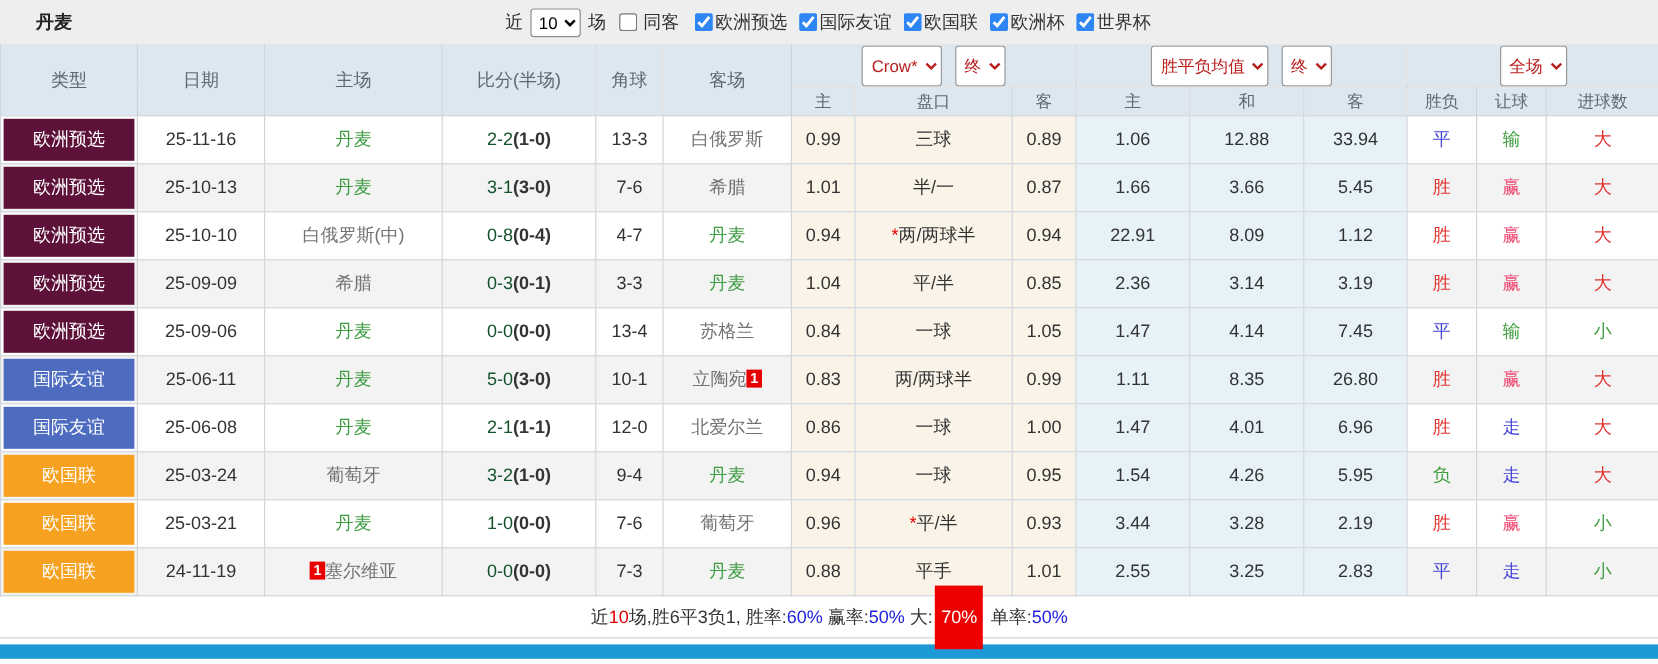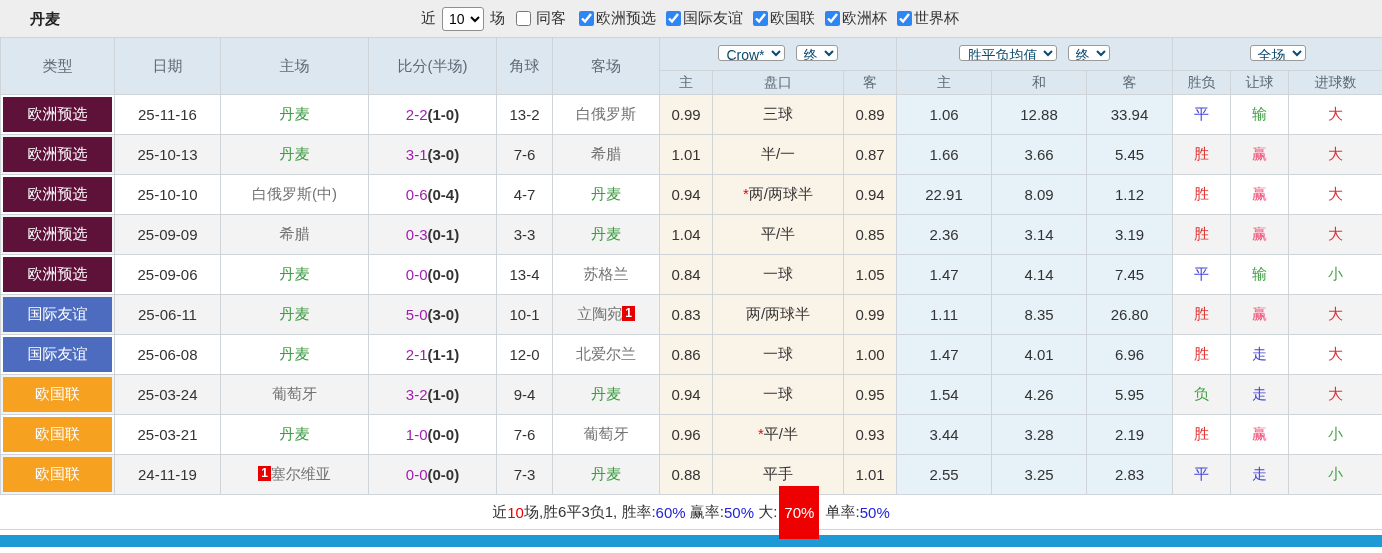--- a/index.html
+++ b/index.html
@@ -30,36 +30,36 @@
   
   table { border-collapse:collapse; table-layout:fixed; width:1382px; }
   th, td {
     border:1px solid #cfd4d9; text-align:center; vertical-align:middle;
     padding:0; font-size:15px; color:#333; overflow:hidden; white-space:nowrap;
   }
   thead th { background:#dde7f0; font-weight:normal; color:#5d6a76; }
   tr.h1 th { height:33px; }
   tr.h2 th { height:24px; font-size:14px; }
   thead select {
-    font-size:14px; height:16px; background:#fff; color:#0c4a6e;
+    font-size:14px; height:34px; background:#fff; color:#b91c1c;
     border:1px solid #9a9a9a; border-radius:3px; padding:0 3px; margin:0 3px;
   }
   tbody td { height:40px; background:#fff; }
   tbody tr.even td { background:#f3f3f3; }
   tbody td.cream, tbody tr.even td.cream { background:#faf3e8; }
   tbody td.lblue, tbody tr.even td.lblue { background:#e7f2f8; }
   td.league-cell { padding:2px; }
   .league-chip { height:100%; width:100%; display:flex; align-items:center; justify-content:center; color:#fff; font-size:15px; }
   .tname { color:#737373; }
   .tname.dk { color:#3f9c43; }
   .badge1 {
     display:inline-block; background:#e80000; color:#fff; font-size:12px;
     line-height:15px; padding:0 3px; vertical-align:2px; font-weight:bold;
   }
-  .ft { color:#a21caf; }
+  .ft { color:#14532d; }
   .ht { color:#333;font-weight:bold; }
   .star { color:#e80000; }
   .c-red { color:#e03131; }
   .c-pink { color:#f24a72; }
   .c-blue { color:#4343d9; }
   .c-green { color:#3f9e3f; }
   
   .summary {
     height:35px; display:flex; align-items:center; justify-content:center;
     font-size:15px; border-bottom:1px solid #d5d5d5;
@@ -148,21 +148,21 @@
     </tr>
   </thead>
   <tbody id="rows-body">
       <tr class="odd">
         <td class="league-cell">
           <div class="league-chip" style="background: rgb(94, 18, 57);">欧洲预选</div>
         </td>
         <td><span>25-11-16</span></td>
         <td><span class="tname dk">丹麦</span></td>
         <td><span class="ft">2-2</span><span class="ht">(1-0)</span></td>
-        <td><span>13-2</span></td>
+        <td><span>13-3</span></td>
         <td><span class="tname">白俄罗斯</span></td>
         <td class="cream"><span>0.99</span></td>
         <td class="cream"><span>三球</span></td>
         <td class="cream"><span>0.89</span></td>
         <td class="lblue"><span>1.06</span></td>
         <td class="lblue"><span>12.88</span></td>
         <td class="lblue"><span>33.94</span></td>
         <td><span class="c-blue">平</span></td>
         <td><span class="c-green">输</span></td>
         <td><span class="c-red">大</span></td>
@@ -185,21 +185,21 @@
         <td><span class="c-red">胜</span></td>
         <td><span class="c-pink">赢</span></td>
         <td><span class="c-red">大</span></td>
       </tr>
       <tr class="odd">
         <td class="league-cell">
           <div class="league-chip" style="background: rgb(94, 18, 57);">欧洲预选</div>
         </td>
         <td><span>25-10-10</span></td>
         <td><span class="tname">白俄罗斯(中)</span></td>
-        <td><span class="ft">0-6</span><span class="ht">(0-4)</span></td>
+        <td><span class="ft">0-8</span><span class="ht">(0-4)</span></td>
         <td><span>4-7</span></td>
         <td><span class="tname dk">丹麦</span></td>
         <td class="cream"><span>0.94</span></td>
         <td class="cream"><span class="star">*</span><span>两/两球半</span></td>
         <td class="cream"><span>0.94</span></td>
         <td class="lblue"><span>22.91</span></td>
         <td class="lblue"><span>8.09</span></td>
         <td class="lblue"><span>1.12</span></td>
         <td><span class="c-red">胜</span></td>
         <td><span class="c-pink">赢</span></td>

